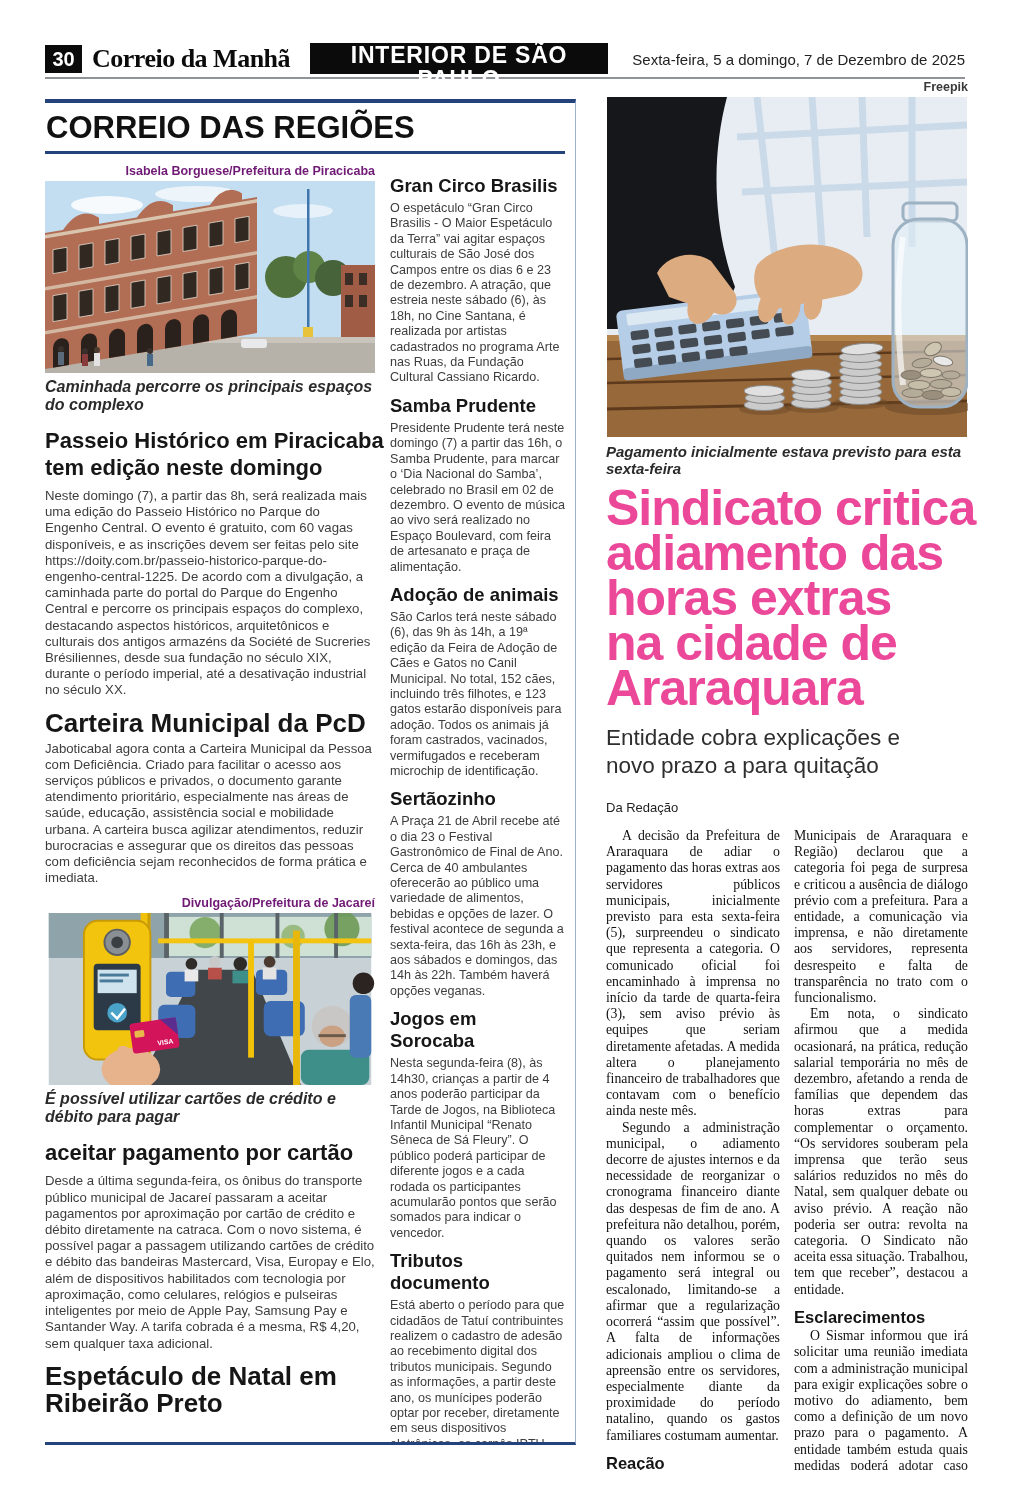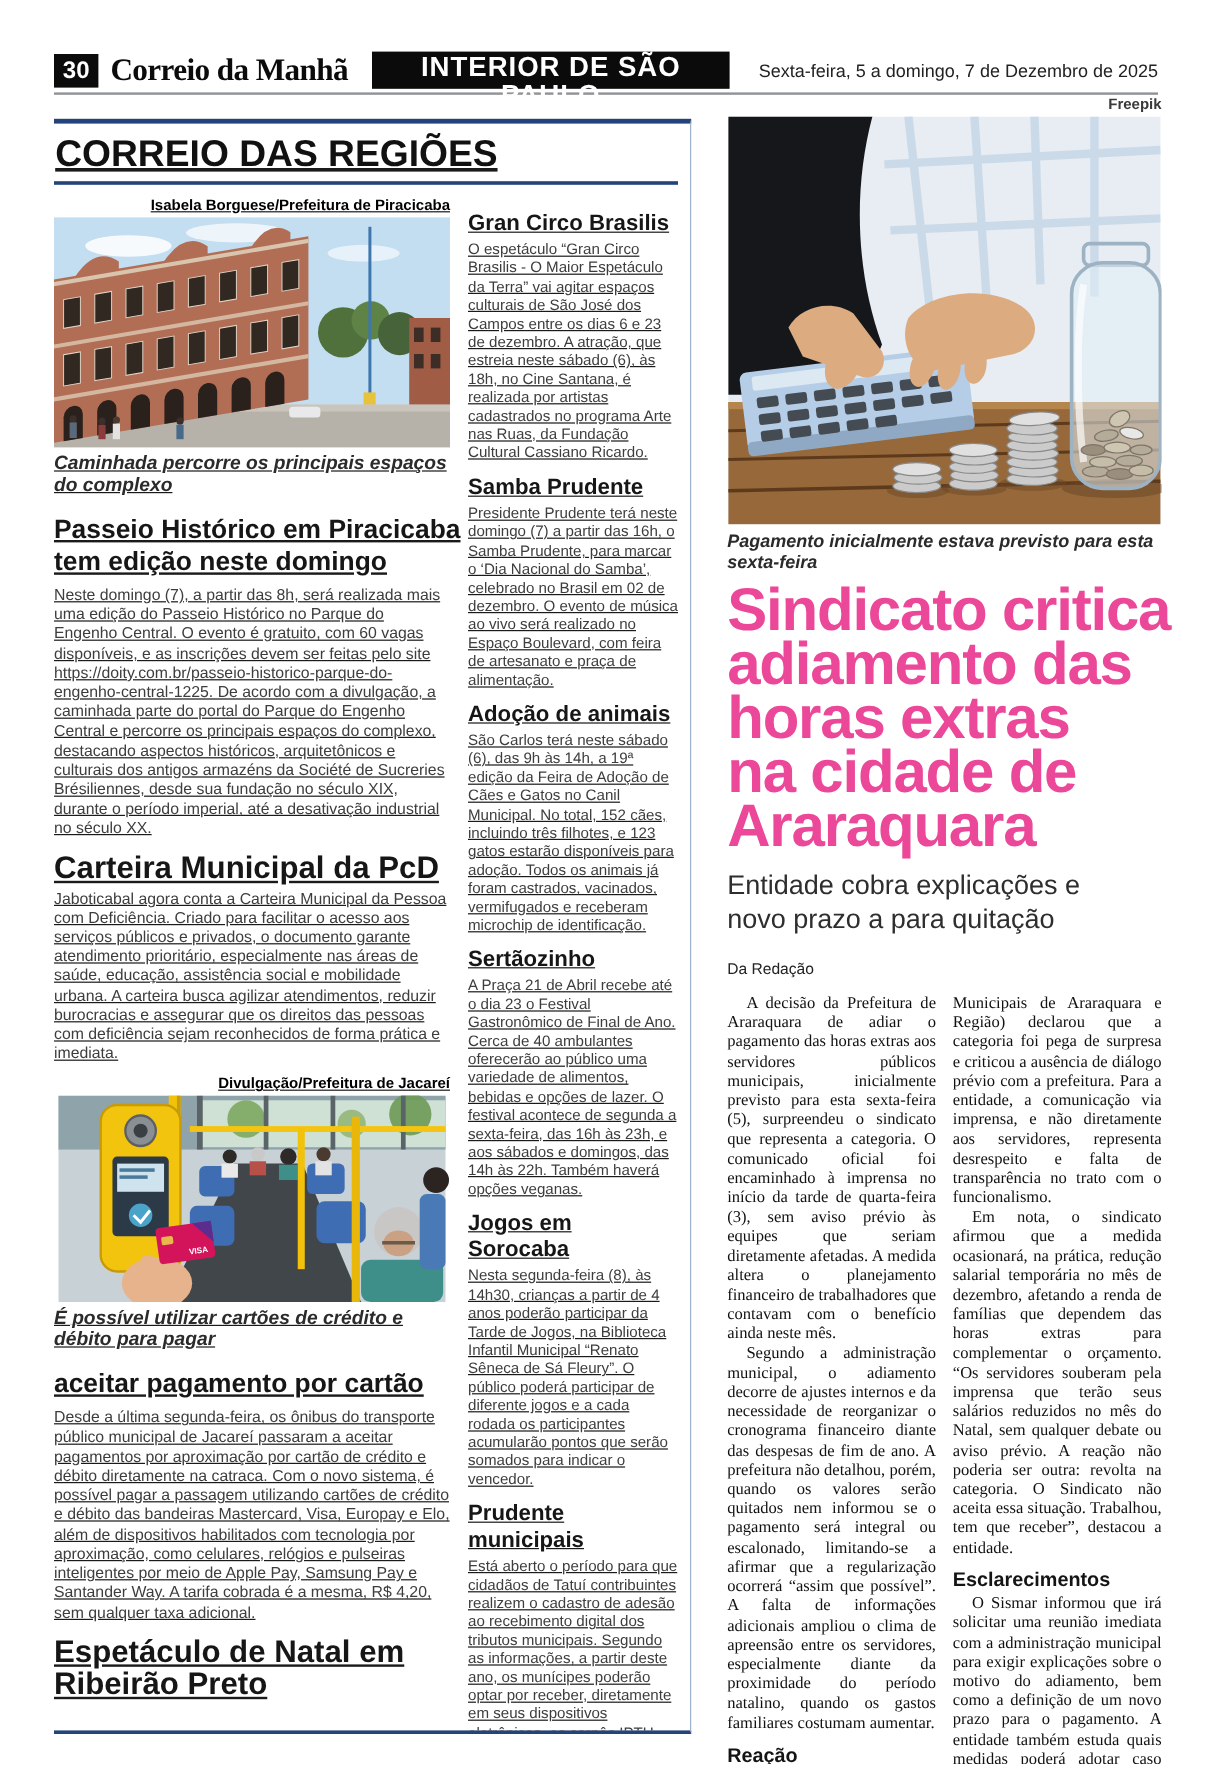--- a/index.html
+++ b/index.html
@@ -14,28 +14,28 @@
   .masthead { position:absolute; left:47px; top:1px; font-family:"Liberation Serif", serif;
               font-weight:bold; font-size:26px; letter-spacing:-0.5px; color:#0b0b0b; }
   .banner { position:absolute; left:265px; top:0px; width:298px; height:31px; background:#0b0b0b;
             color:#fff; font-size:23px; font-weight:bold; letter-spacing:0.8px;
             text-align:center; line-height:24px; }
   .edate { position:absolute; right:0; top:8px; font-size:15px; color:#222; }
 
   
   .regions { position:absolute; left:45px; top:99px; width:531px; height:1346px;
              border-top:4px solid var(--navy); border-bottom:3px solid var(--navy);
-             border-right:1.5px solid #9db0cc; padding:4px 10px 0 0; overflow:hidden;text-decoration:underline; }
+             border-right:1.5px solid #9db0cc; padding:4px 10px 0 0; overflow:hidden; }
   .regions-title { font-size:31px; font-weight:800; letter-spacing:0; color:#111; margin:3px 0 5px 1px; }
   .regions-rule { height:3px; background:var(--navy); margin-bottom:8px; }
   .regions-cols { display:flex; gap:15px; }
   .col-left { width:330px; flex:none; }
   .col-mid  { flex:1; }
 
-  .credit { font-size:12.5px; font-weight:bold; color:#000000; text-align:right; margin:2px 0 3px; }
+  .credit { font-size:12.5px; font-weight:bold; color:#701a75; text-align:right; margin:2px 0 3px; }
   .photo  { width:100%; display:block; }
   .caption { font-size:16px; font-weight:bold; font-style:italic; color:#2b2b2b; margin:5px 0 0; }
   .art-title { font-size:22px; line-height:27px; font-weight:800; color:#161616; margin:13px 0 7px; }
   .art-title div { white-space:nowrap; }
   .art-title.sm { font-size:26px; margin:11px 0 4px; }
   .art-body { font-size:13.2px; line-height:16.2px; color:#3d3d3d; }
 
   .brief-title { font-size:18.5px; font-weight:800; color:#161616; margin:9px 0 4px; }
   .brief-title.first { margin-top:13px; }
   .brief-body { font-size:12.6px; line-height:15.4px; color:#3d3d3d; }
@@ -228,21 +228,21 @@
       <div class="brief-title first">Gran Circo Brasilis</div>
       <div class="brief-body">O espetáculo “Gran Circo Brasilis - O Maior Espetáculo da Terra” vai agitar espaços culturais de São José dos Campos entre os dias 6 e 23 de dezembro. A atração, que estreia neste sábado (6), às 18h, no Cine Santana, é realizada por artistas cadastrados no programa Arte nas Ruas, da Fundação Cultural Cassiano Ricardo.</div>
       <div class="brief-title">Samba Prudente</div>
       <div class="brief-body">Presidente Prudente terá neste domingo (7) a partir das 16h, o Samba Prudente, para marcar o ‘Dia Nacional do Samba’, celebrado no Brasil em 02 de dezembro. O evento de música ao vivo será realizado no Espaço Boulevard, com feira de artesanato e praça de alimentação.</div>
       <div class="brief-title">Adoção de animais</div>
       <div class="brief-body">São Carlos terá neste sábado (6), das 9h às 14h, a 19ª edição da Feira de Adoção de Cães e Gatos no Canil Municipal. No total, 152 cães, incluindo três filhotes, e 123 gatos estarão disponíveis para adoção. Todos os animais já foram castrados, vacinados, vermifugados e receberam microchip de identificação.</div>
       <div class="brief-title">Sertãozinho</div>
       <div class="brief-body">A Praça 21 de Abril recebe até o dia 23 o Festival Gastronômico de Final de Ano. Cerca de 40 ambulantes oferecerão ao público uma variedade de alimentos, bebidas e opções de lazer. O festival acontece de segunda a sexta-feira, das 16h às 23h, e aos sábados e domingos, das 14h às 22h. Também haverá opções veganas.</div>
       <div class="brief-title">Jogos em Sorocaba</div>
       <div class="brief-body">Nesta segunda-feira (8), às 14h30, crianças a partir de 4 anos poderão participar da Tarde de Jogos, na Biblioteca Infantil Municipal “Renato Sêneca de Sá Fleury”. O público poderá participar de diferente jogos e a cada rodada os participantes acumularão pontos que serão somados para indicar o vencedor.</div>
-      <div class="brief-title">Prudente municipais</div>
+      <div class="brief-title">Tributos documento</div>
       <div class="brief-body">Está aberto o período para que cidadãos de Tatuí contribuintes realizem o cadastro de adesão ao recebimento digital dos tributos municipais. Segundo as informações, a partir deste ano, os munícipes poderão optar por receber, diretamente em seus dispositivos eletrônicos, os carnês IPTU, do ISS e das Taxas Municipais.</div>
     </div>
 
   </div>
 </div>
 
 <div class="main-art">
   <div class="main-credit">Freepik</div>
 
   <svg viewBox="0 0 360 340" width="362" height="340" style="display:block">

